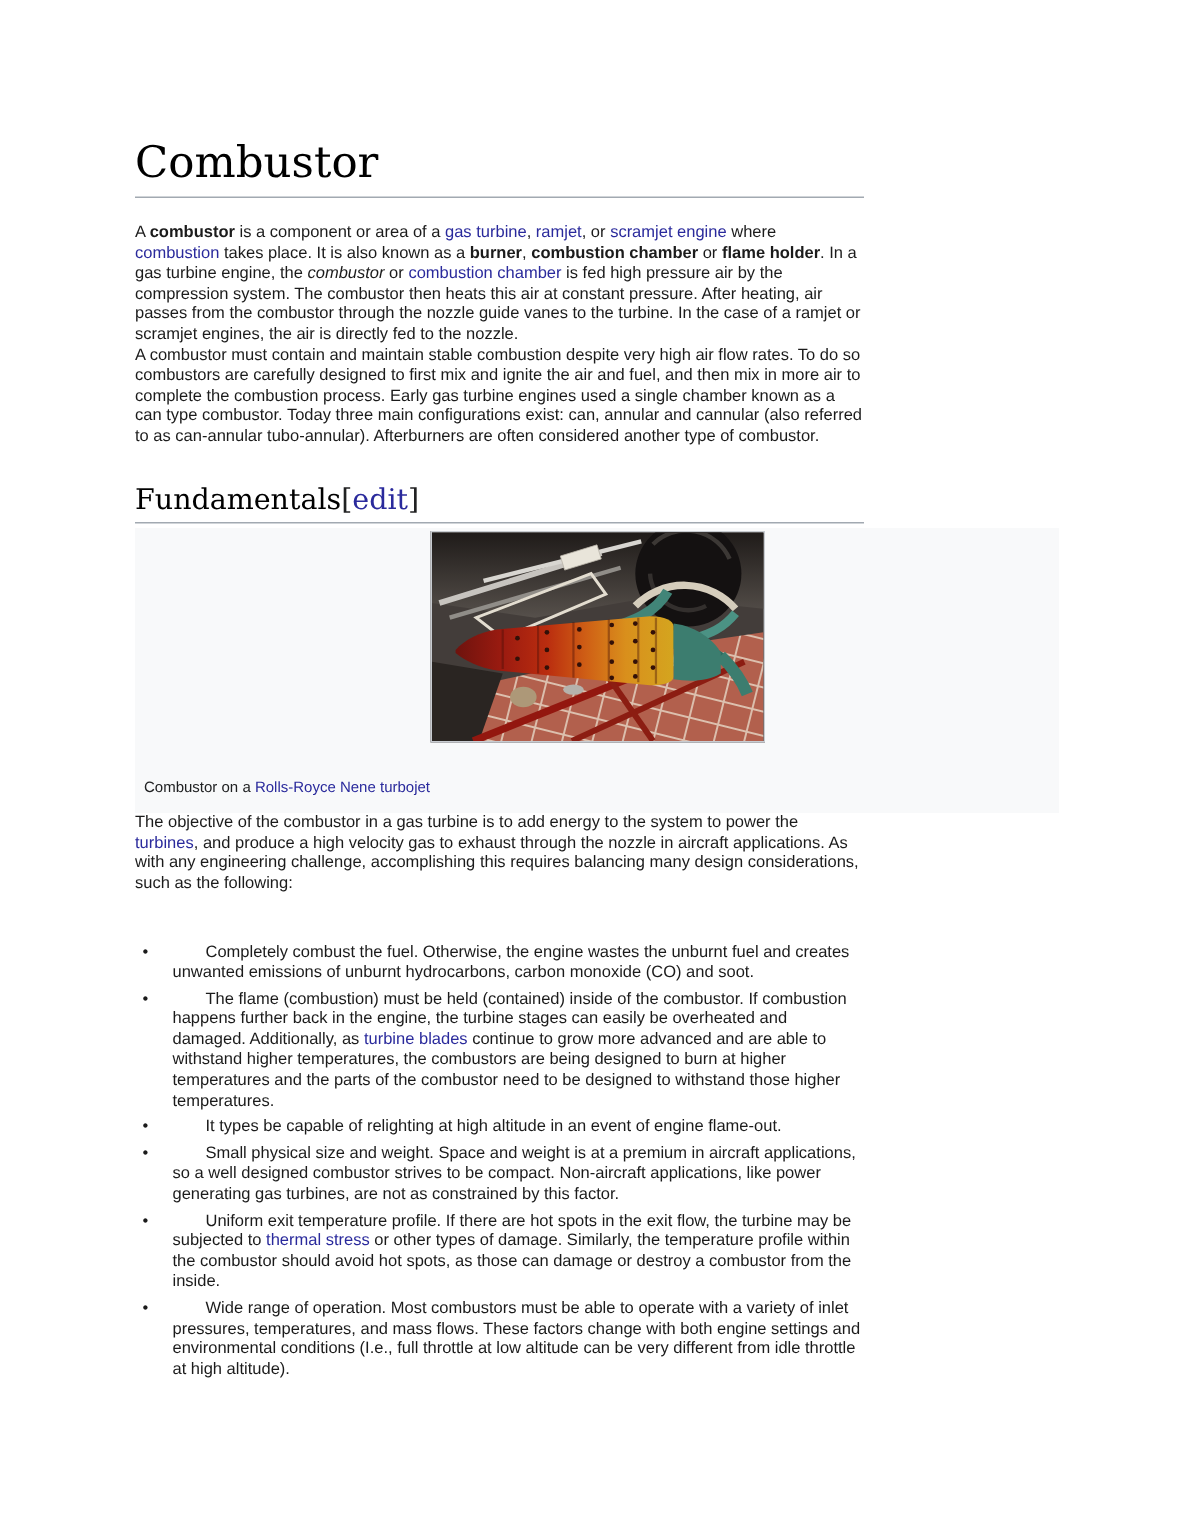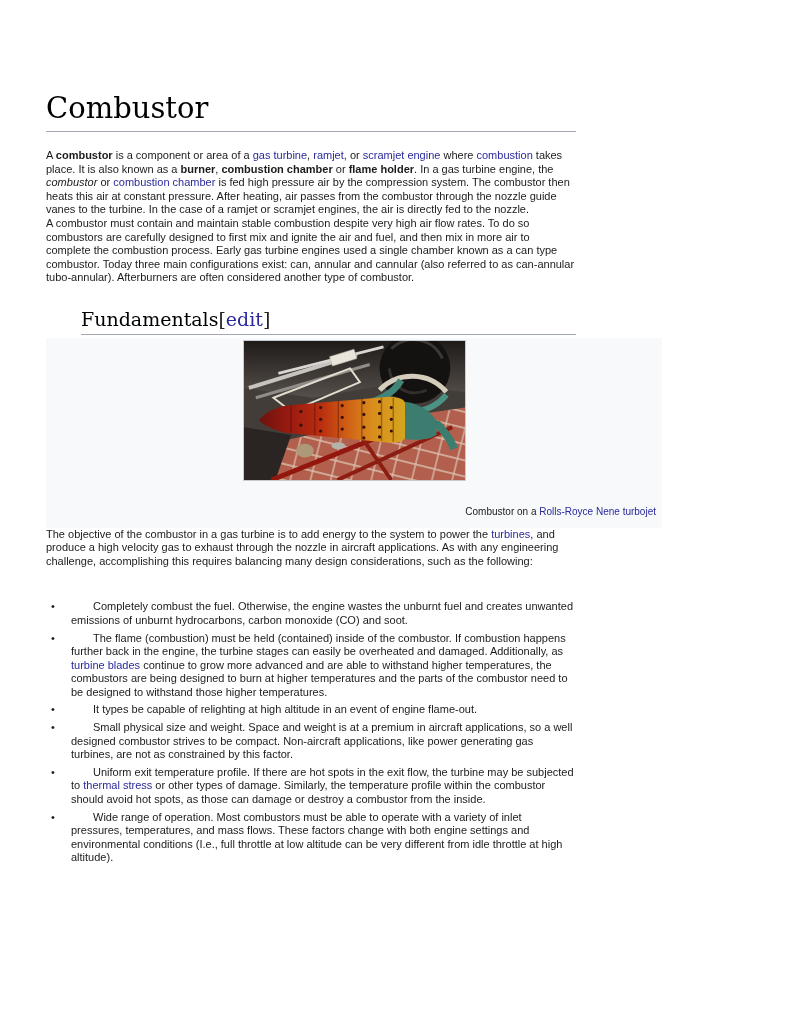--- a/index.html
+++ b/index.html
@@ -2,21 +2,21 @@
 <html><head>
 <meta charset="utf-8">
 <style>
   * { margin:0; padding:0; box-sizing:border-box; }
   html,body { width:791px; height:1024px; background:#ffffff; overflow:hidden; }
   body {
     font-family:"Liberation Sans", sans-serif;
     font-size:11px; line-height:13.6px; color:#1b1b1b;
     --link:#2a2a9c;
   }
-  .page { width:661px; height:1024px; padding:90px 85px 0 46px;border-radius:22px; }
+  .page { width:661px; height:1024px; padding:90px 85px 0 90px;border-radius:22px; }
 
   .doc-title {
     font-family:"DejaVu Serif", serif;
     font-size:29px; line-height:36px; font-weight:500;
     color:#000;
     border-bottom:1px solid #a2a9b1;
     padding-bottom:5px;
   }
 
   p.body-par { }
@@ -24,36 +24,35 @@
 
   .b { font-weight:bold; }
   .i { font-style:italic; }
   a.wlink { color:var(--link); cursor:pointer; }
 
   h2.section {
     font-family:"DejaVu Serif", serif;
     font-size:19px; line-height:24px; font-weight:400; color:#000;
     margin-top:22px; padding-bottom:3px;
     border-bottom:1px solid #a2a9b1;
-    margin-left:35px;
   }
   .edit-bracket { color:#202122; }
 
   figure.thumb-frame {
     margin-top:3px;
     background:#f8f9fa;
     width:616px;
     padding:2px 6px 10px 6px;
   }
   .photo-wrap { text-align:center; }
   .photo-wrap svg { display:inline-block; border:1px solid #c8ccd1; background:#3a3532; }
   figcaption.thumb-caption {
     margin-top:21px;
     font-size:10px; line-height:12px; color:#202122;
-    text-align:right;
+    text-align:left;
   }
 
   ul.design-list { list-style:none; margin-top:32px; }
   ul.design-list li {
     position:relative; margin-top:4px; padding-left:25px;
   }
   ul.design-list li::before {
     content:"\2022";
     position:absolute; left:5px; top:0;
     font-size:11px; color:#1b1b1b;

